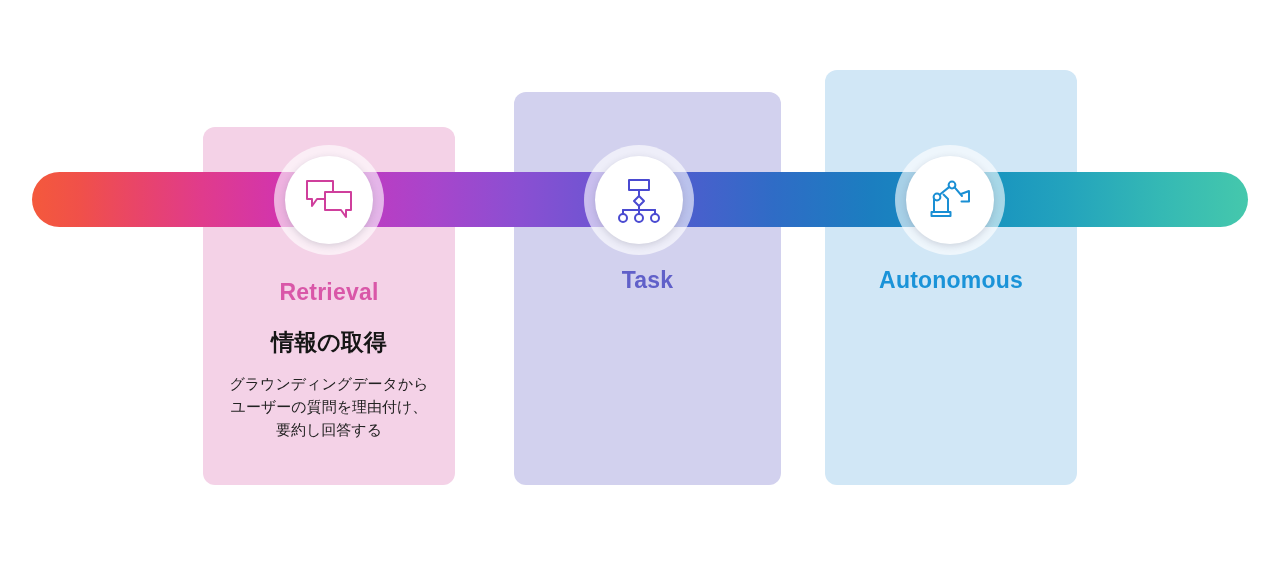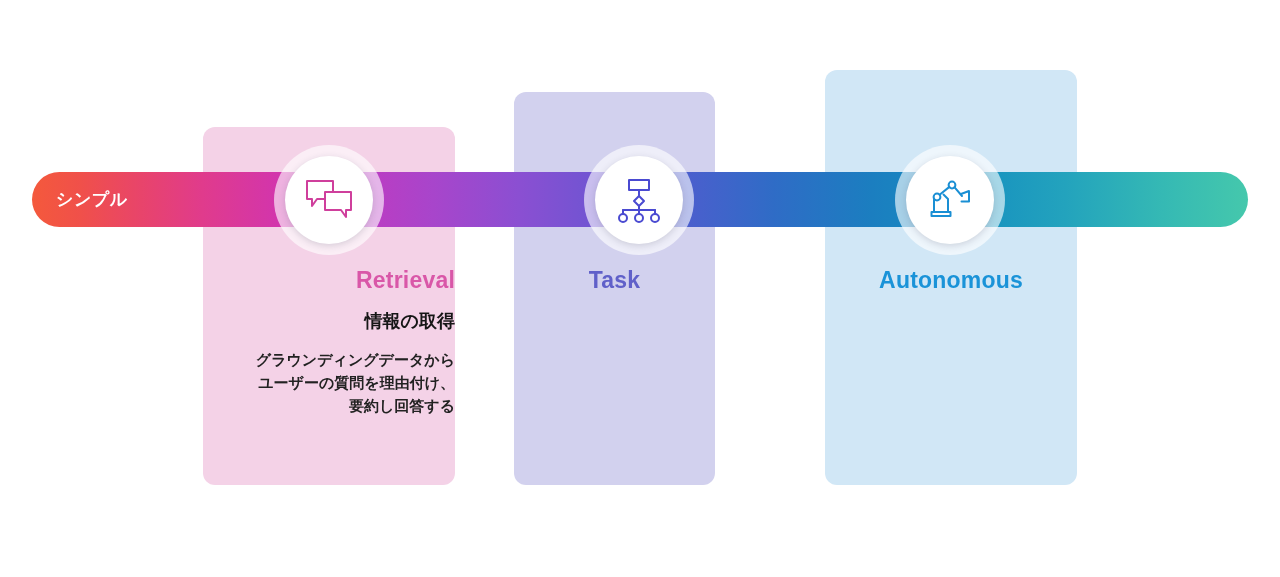--- a/index.html
+++ b/index.html
@@ -11,49 +11,49 @@
   }
   #stage { position: relative; width: 1280px; height: 577px; }
 
   
   .card {
     position: absolute;
     border-radius: 12px;
     text-align: center;
   }
   #card-0 { left: 203px; top: 127px; width: 252px; height: 358px; background: #f4d2e7; }
-  #card-1 { left: 514px; top: 92px;  width: 201px; height: 393px; background: #d2d1ee; }
+  #card-1 { left: 514px; top: 92px;  width: 267px; height: 393px; background: #d2d1ee; }
   #card-2 { left: 825px; top: 70px;  width: 252px; height: 415px; background: #d1e7f6; }
 
   .card-body { position: absolute; left: 0; right: 0; }
-  #card-0 .card-body { top: 140px; text-align: right; }
+  #card-0 .card-body { top: 152px; }
   #card-1 .card-body { top: 175px; }
   #card-2 .card-body { top: 197px; }
 
   .card-title {
     font-size: 23px;
     font-weight: 600;
     letter-spacing: .2px;
     line-height: 1.2;
   }
   #card-0 .card-title { color: #d957a8; }
   #card-1 .card-title { color: #6060c9; }
   #card-2 .card-title { color: #1a93d8; }
 
   .card-subtitle {
-    margin-top: 15px;
-    font-size: 18px;
+    margin-top: 21px;
+    font-size: 23px;
     font-weight: 700;
     color: #161616;
     line-height: 1.25;
   }
   .card-desc {
     margin-top: 17px;
     font-size: 15px;
-    font-weight: 700;
+    font-weight: 400;
     color: #222222;
     line-height: 1.52;
   }
 
   
   #spectrum {
     position: absolute;
     left: 32px; top: 172px;
     width: 1216px; height: 55px;
     border-radius: 28px;
@@ -126,21 +126,20 @@
     </div>
   </div>
 
   <div class="card" id="card-2">
     <div class="card-body">
       <div class="card-title">Autonomous</div>
     </div>
   </div>
 
   <div id="spectrum"></div>
-  <div class="edge-label" id="edge-left">シンプル</div>
 
   <div class="medallion" id="medallion-0">
     <div class="medallion-inner">
       <span>
         <svg width="50" height="44" viewBox="0 0 50 44" fill="none" stroke="#cf3f9c" stroke-width="2" stroke-linejoin="round" stroke-linecap="round">
           <path d="M3 3 H29 V21 H13 L8 28 V21 H3 Z"></path>
           <path d="M21 14 H47 V32 H42 V39 L37 32 H21 Z" fill="#ffffff"></path>
         </svg>
       </span>
     </div>

